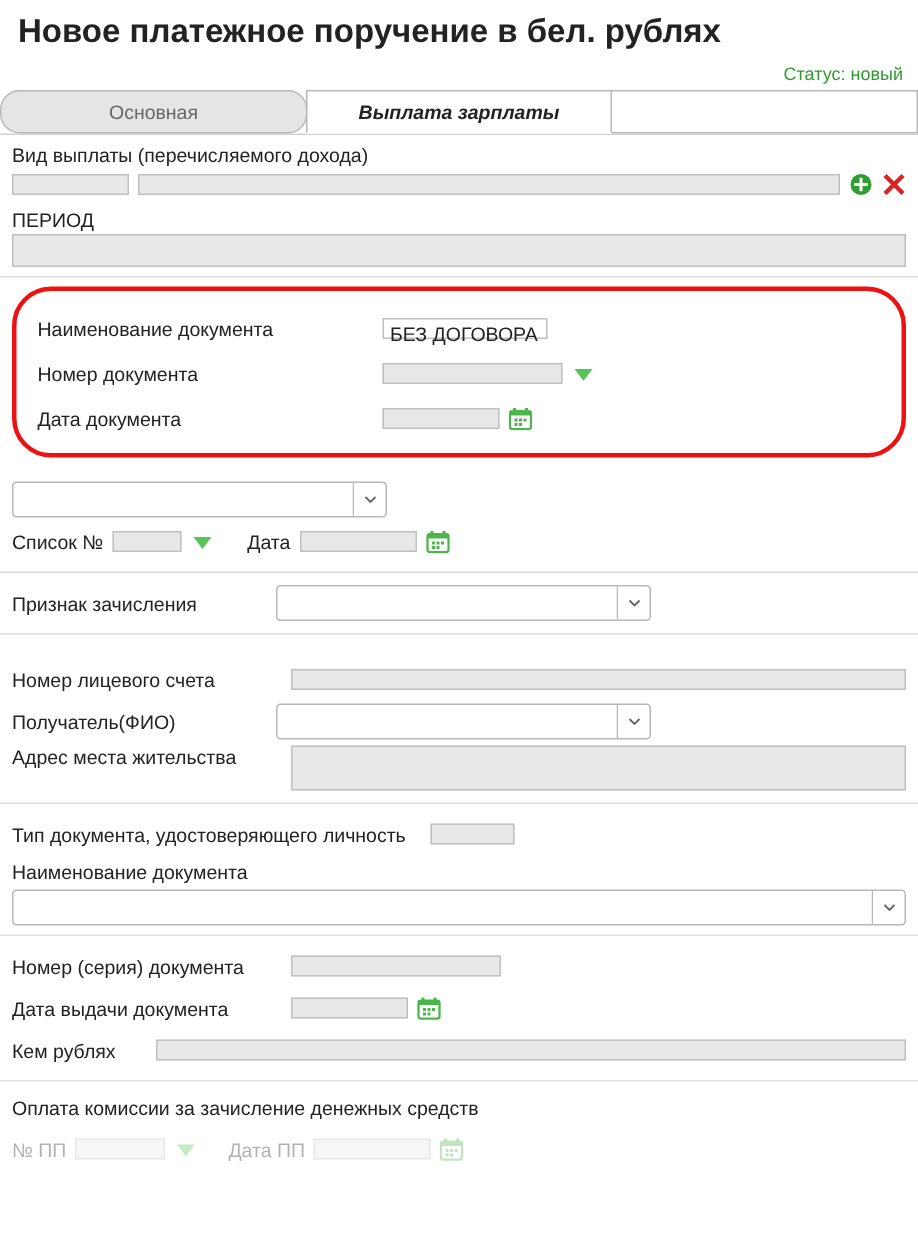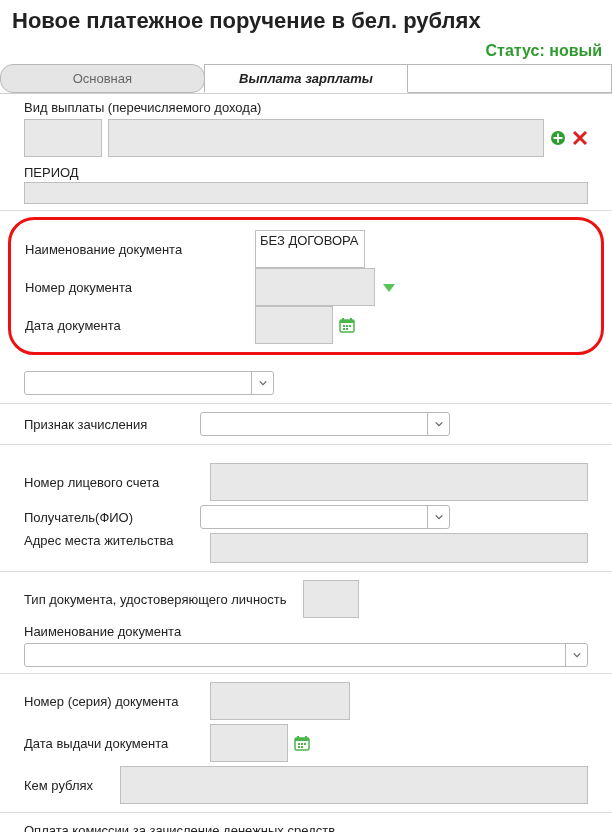--- a/index.html
+++ b/index.html
@@ -1,28 +1,28 @@
 <!DOCTYPE html>
 <html><head>
 <meta charset="utf-8">
 <style>
   * { box-sizing: border-box; margin: 0; padding: 0; }
   body { font-family: Arial, Helvetica, sans-serif; font-size: 13px; color: #222; width: 612px; background: #fff; }
   .page-title { font-size: 22px; font-weight: bold; padding: 8px 12px 6px; }
-  .status-line { text-align: right; color: #2f9b2f; font-size: 16px; padding: 2px 10px 4px; font-weight: bold; }
+  .status-line { text-align: right; color: #2f9b2f; font-size: 12px; padding: 2px 10px 4px; }
   .tabs { display: flex; border-bottom: 1px solid #d0d0d0; }
   .tab { flex: 1; text-align: center; padding: 6px 0; border: 1px solid #b8b8b8; background: #e5e5e5; font-size: 13px; }
   .tab + .tab { margin-left: -1px; font-style: italic; }
   .tab.inactive { color: #666; border-radius: 13px; }
   .tab.active { font-weight: bold; border: 1px solid #b8b8b8; background: #fff; border-bottom-color: #fff; position: relative; z-index: 2;}
   .tab.blank { background: #fff; border-color:#b8b8b8; }
-  .section { padding: 6px 24px; border-bottom: 1px solid #ddd; }
+  .section { padding: 6px 8px; border-bottom: 1px solid #ddd; }
   .row { display: flex; align-items: center; gap: 6px; min-height: 28px; padding: 2px 0; }
   .lbl { font-size: 13px; color: #222; }
-  .field { height: 38px; background: #e8e8e8; border: 1px solid #bfbfbf; }
+  .field { height: 14px; background: #e8e8e8; border: 1px solid #bfbfbf; }
   .field.white { background: #fff; }
   .select-field { height: 24px; background: #fff; border: 1px solid #b8b8b8; border-radius: 3px; position: relative; }
   .chevron { position: absolute; right: 0; top: 0; bottom: 0; width: 22px; border-left: 1px solid #b8b8b8; display: flex; align-items: center; justify-content: center; color: #666; border-radius: 0 3px 3px 0; }
   .chevron svg { width: 10px; height: 10px; }
   .ic { width: 16px; height: 16px; display: inline-flex; align-items: center; justify-content: center; }
   .ic svg { width: 16px; height: 16px; }
   .highlight-box { border: 3px solid #e11; border-radius: 26px; padding: 10px 14px 8px; margin: 6px 8px 8px; }
   .highlight-row { display: flex; align-items: center; min-height: 30px; }
   .highlight-row .lbl { width: 230px; }
   .region1 .row2 { display:flex; gap:6px; align-items:center;}
@@ -125,20 +125,36 @@
 <div class="section">
   <div class="row">
     <div class="select-field" style="width:250px">
       <span class="chevron">
           <svg viewBox="0 0 12 10">
             <use href="#chev"></use>
           </svg>
         </span>
     </div>
   </div>
+  <div class="row">
+    <span class="lbl">Список №</span>
+    <div class="field" style="width:46px"></div>
+    <span class="ic">
+        <svg>
+          <use href="#arrow-down"></use>
+        </svg>
+      </span>
+    <span class="lbl" style="margin-left:16px">Дата</span>
+    <div class="field" style="width:78px"></div>
+    <span class="ic">
+        <svg>
+          <use href="#calendar"></use>
+        </svg>
+      </span>
+  </div>
 </div>
 
 <div class="section">
   <div class="row">
     <span class="lbl" style="width:170px">Признак зачисления</span>
     <div class="select-field" style="width:250px">
       <span class="chevron">
           <svg viewBox="0 0 12 10">
             <use href="#chev"></use>
           </svg>

